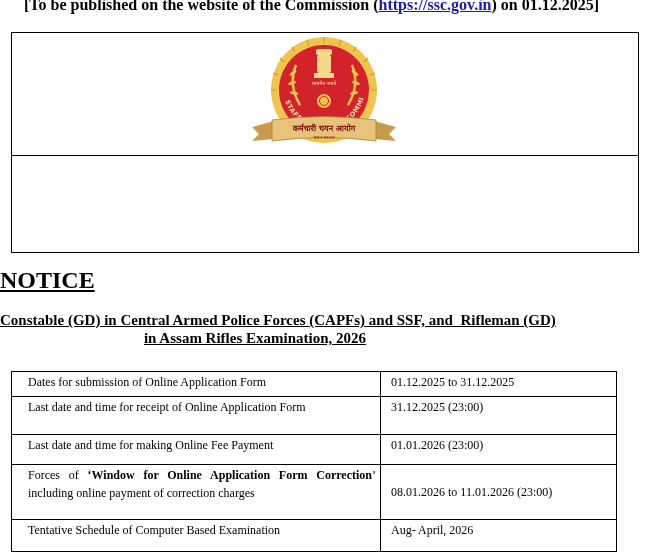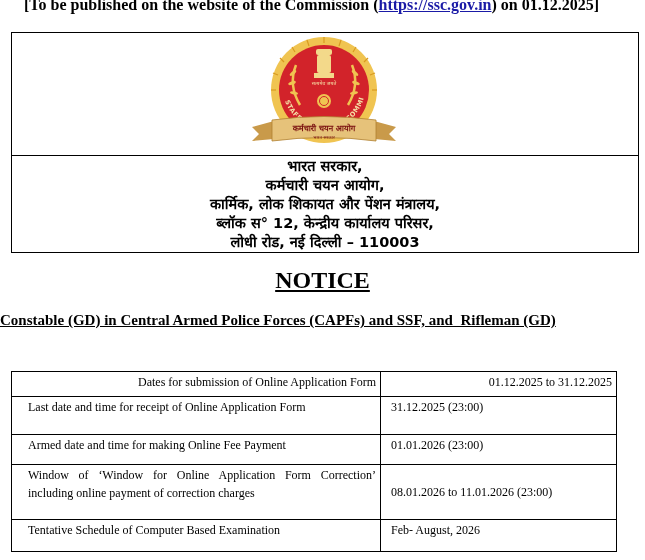--- a/index.html
+++ b/index.html
@@ -13,38 +13,38 @@
 
   .header-box { position: absolute; left: 11px; top: 32px; width: 628px; height: 221px;
                 border: 1.5px solid #000; box-sizing: border-box; }
   .logo-cell { position: absolute; left: 0; top: 0; width: 100%; height: 123px;
                border-bottom: 1.5px solid #000; box-sizing: border-box; }
   .logo { position: absolute; left: 232px; top: 2px; width: 160px; height: 120px; }
   .address { position: absolute; left: 0; top: 124px; width: 100%; text-align: center;
              font-family: "DejaVu Sans", sans-serif; font-weight: bold; font-size: 14.5px; line-height: 19px; }
   .address div { white-space: nowrap; }
 
-  .notice-title { position: absolute; left: 0; top: 266px; width: 645px; text-align: center;
+  .notice-title { position: absolute; left: 0; top: 266px; width: 645px; 
                   font-size: 24px; font-weight: bold; text-decoration: underline; line-height: 28px; }
   .subject { position: absolute; left: 0; top: 311px; width: 510px; text-align: center;
              font-size: 15px; font-weight: bold; line-height: 18px; }
   .subject span { text-decoration: underline; white-space: pre; }
 
   table.schedule { position: absolute; left: 11px; top: 371px; width: 606px;
                    border-collapse: collapse; font-size: 12px; line-height: 18px; }
   table.schedule td { border: 1.5px solid #000; vertical-align: top; padding: 1px 4px 2px 16px; }
   table.schedule td.label { width: 348px; text-align: justify; }
   table.schedule td.value { padding-left: 10px; }
-  table.schedule tr.r0 td { height: 21px; text-align: right; }
+  table.schedule tr.r0 td { height: 21px; }
   table.schedule tr.r1 td { height: 34px; }
   table.schedule tr.r2 td { height: 26px; }
   table.schedule tr.r3 td { height: 51px; }
   table.schedule tr.r3 td.value { vertical-align: middle; }
   table.schedule tr.r4 td { height: 28px; }
-  b.em { font-weight: normal; margin-top: 20px; }
+  b.em { font-weight: bold; margin-top: 20px; }
 </style>
 </head>
 <body>
 
 <div class="pub-line">
   <span>[To be published on the website of the Commission (</span><a href="#">https://ssc.gov.in</a><span>) on 01.12.2025]</span>
 </div>
 
 <div class="header-box">
   <div class="logo-cell">
@@ -94,51 +94,45 @@
       <circle cx="80" cy="66" r="7" fill="#f0c451"></circle>
       <circle cx="80" cy="66" r="4.5" fill="none" stroke="#d2232a" stroke-width="1"></circle>
 
       <path d="M8,92 L30,86 L30,104 L8,106 L15,99 Z" fill="#c99a4a"></path>
       <path d="M152,92 L130,86 L130,104 L152,106 L145,99 Z" fill="#c99a4a"></path>
       <path d="M28,85 Q80,78 132,85 L132,106 Q80,99 28,106 Z" fill="#e6c27a" stroke="#b08030" stroke-width="0.8"></path>
       <text x="80" y="96" font-size="8" text-anchor="middle" font-weight="bold" fill="#7a1010" font-family="DejaVu Sans, sans-serif">कर्मचारी चयन आयोग</text>
       <text x="80" y="103.5" font-size="4.5" text-anchor="middle" fill="#7a1010" font-family="DejaVu Sans, sans-serif">भारत सरकार</text>
     </svg>
   </div>
-  <div class="address">
-    <div>भारत सरकार,</div>
-    <div>कर्मचारी चयन आयोग,</div>
-    <div>कार्मिक, लोक शिकायत और पेंशन मंत्रालय,</div>
-    <div>ब्लॉक स° 12, केन्द्रीय कार्यालय परिसर,</div>
-    <div>लोधी रोड, नई दिल्ली – 110003</div>
-  </div>
 </div>
 
 <div class="notice-title">NOTICE</div>
 
 <div class="subject">
   <div><span>Constable (GD) in Central Armed Police Forces (CAPFs) and SSF, and  Rifleman (GD)</span></div>
+  <div><span>in Assam Rifles Examination, 2026</span></div>
 </div>
 
 <table class="schedule">
   <tbody>
       <tr class="r0">
     <td class="label">Dates for submission of Online Application Form</td>
     <td class="value">01.12.2025 to 31.12.2025</td>
   </tr>
   <tr class="r1">
     <td class="label">Last date and time for receipt of Online Application Form</td>
     <td class="value">31.12.2025 (23:00)</td>
   </tr>
   <tr class="r2">
-    <td class="label">Armed date and time for making Online Fee Payment</td>
+    <td class="label">Last date and time for making Online Fee Payment</td>
     <td class="value">01.01.2026 (23:00)</td>
   </tr>
   <tr class="r3">
-    <td class="label"><span>Window of </span><b class="em">‘Window for Online Application Form Correction</b><span>’ including online payment of correction charges</span></td>
+    <td class="label"><span>Forces of </span><b class="em">‘Window for Online Application Form Correction</b><span>’ including online payment of correction charges</span></td>
     <td class="value">08.01.2026 to 11.01.2026 (23:00)</td>
   </tr>
   <tr class="r4">
     <td class="label">Tentative Schedule of Computer Based Examination</td>
-    <td class="value">Feb- August, 2026</td>
+    <td class="value">Aug- April, 2026</td>
   </tr>
 </tbody>
   </table>
 
 </body></html>

